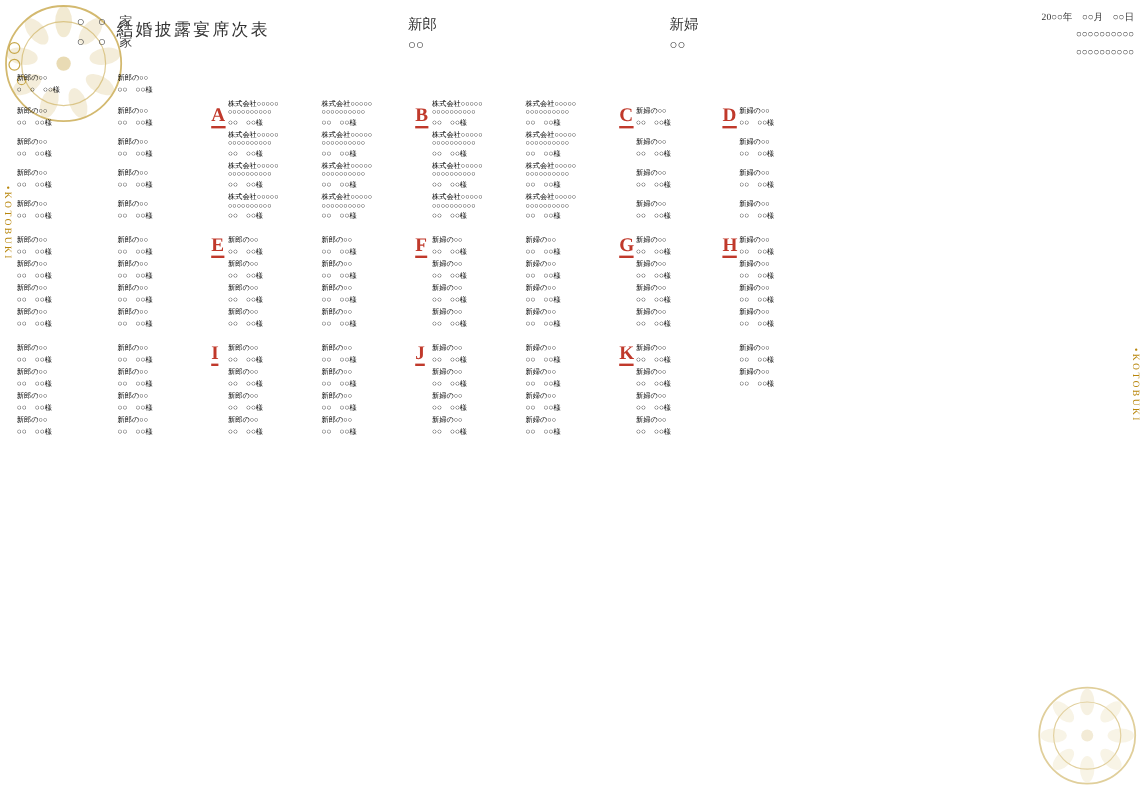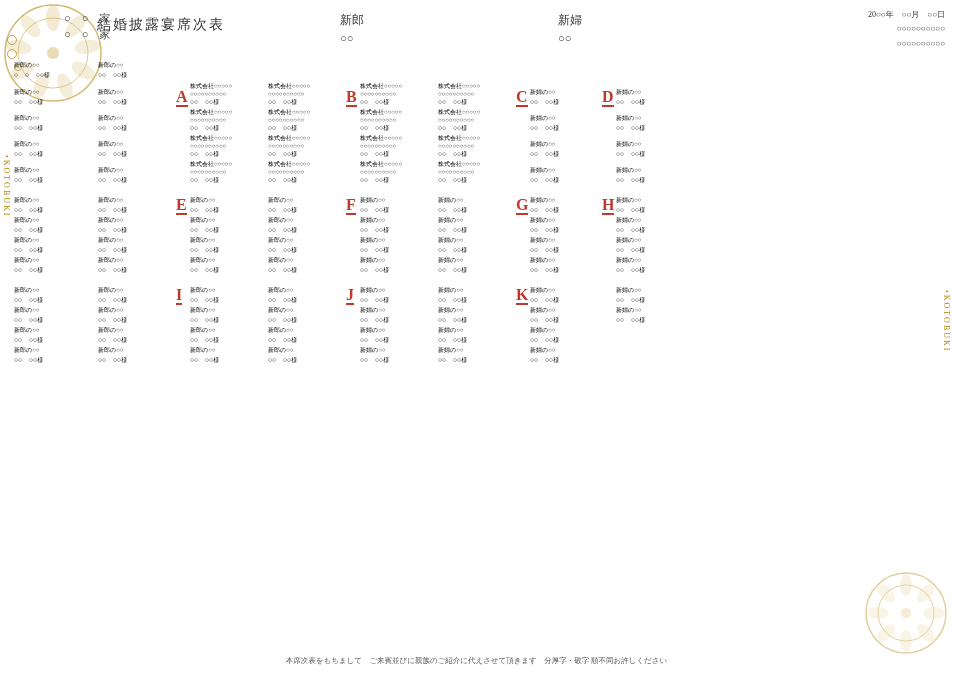--- a/index.html
+++ b/index.html
@@ -823,15 +823,14 @@
       <div style="width:72px;">
         <div style="font-size:6px;">新婦の○○</div>
         <div>○○　○○<span style="font-size:6px;">様</span></div>
       </div>
       <div style="width:14px;"></div>
       <div style="width:72px;"></div>
     </div>
 
   </div>
 
-  <div style="position:absolute;bottom:8px;left:50%;transform:translateX(-50%);font-size:7.5px;color:#555;white-space:nowrap;">本席次表をもちまして　ご来賓並びに親族のご紹介に代えさせて頂きます　分厚字・敬字 順不同お許しください</div>
 
 </div>
 
 </body></html>

